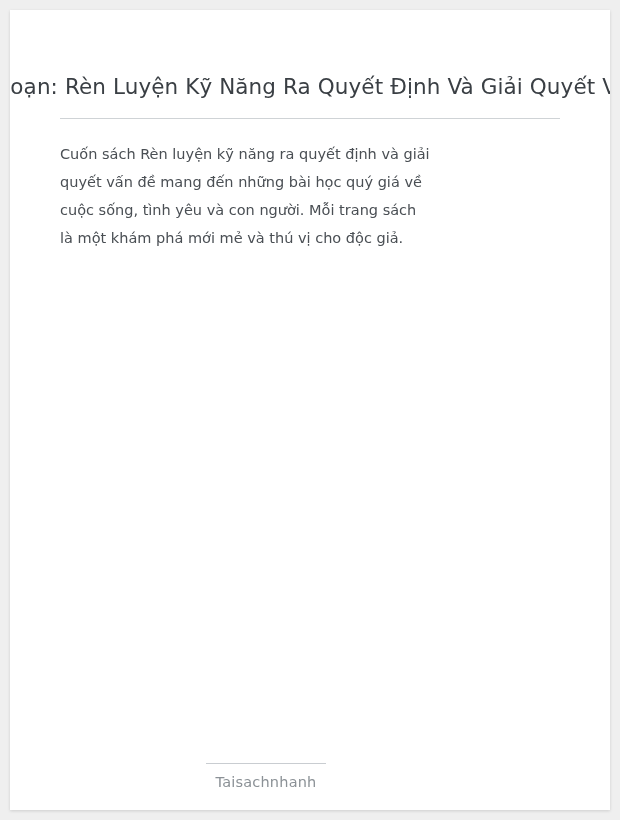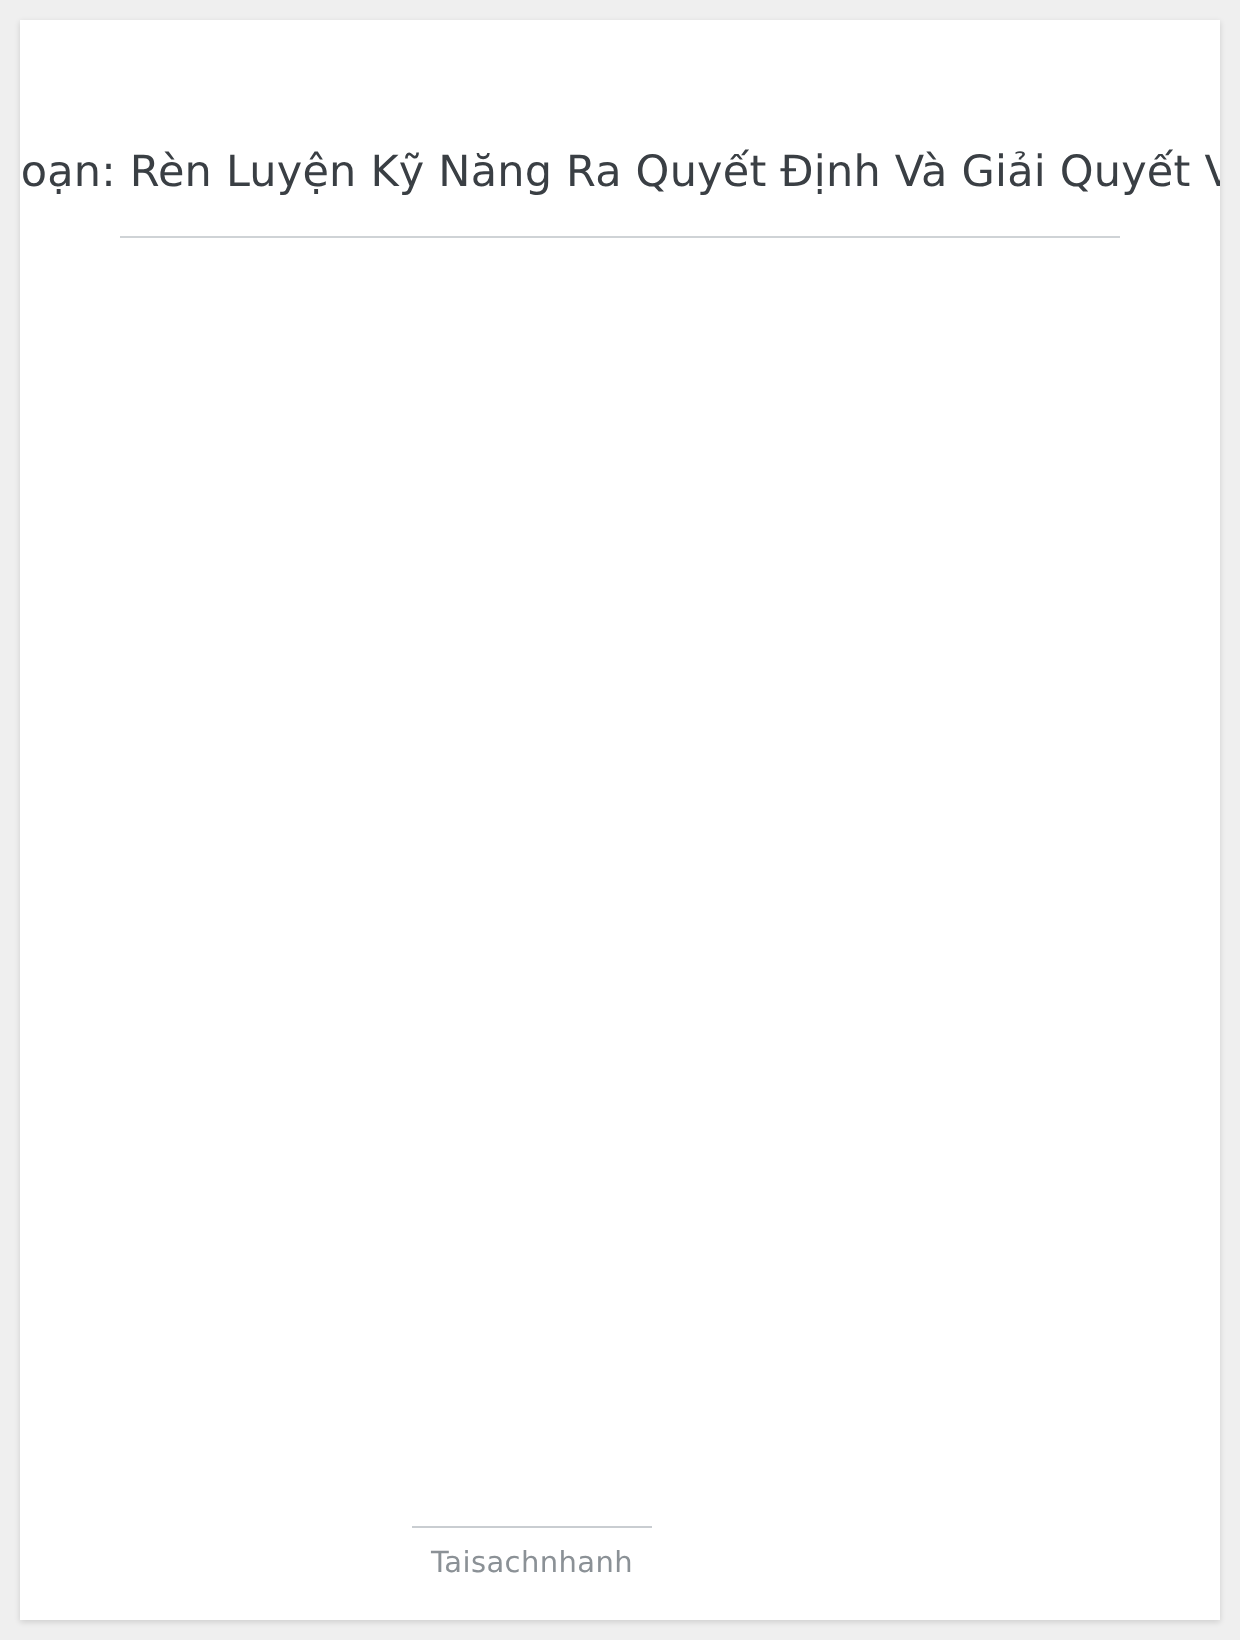--- a/index.html
+++ b/index.html
@@ -96,19 +96,25 @@
 <body>
 
 <div class="page">
 
   <div class="title-wrap">
     <div class="doc-title">Trích đoạn: Rèn Luyện Kỹ Năng Ra Quyết Định Và Giải Quyết Vấn Đề</div>
   </div>
 
   <div class="title-rule"></div>
 
+  <div class="body-text">
+    <p>Cuốn sách Rèn luyện kỹ năng ra quyết định và giải
+quyết vấn đề mang đến những bài học quý giá về
+cuộc sống, tình yêu và con người. Mỗi trang sách
+là một khám phá mới mẻ và thú vị cho độc giả.</p>
+  </div>
 
   <div class="footer">
     <div class="footer-rule"></div>
     <div class="footer-text">Taisachnhanh</div>
   </div>
 
 </div>
 
 </body></html>

